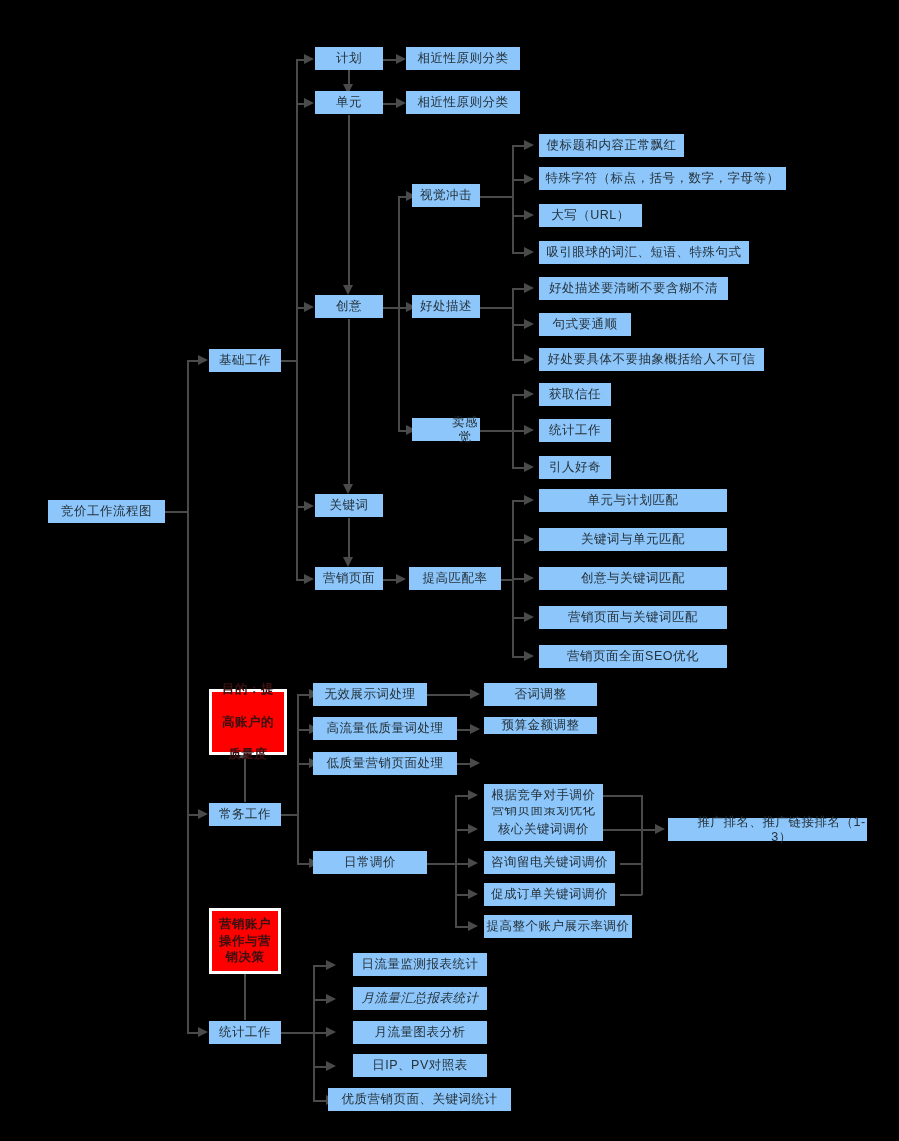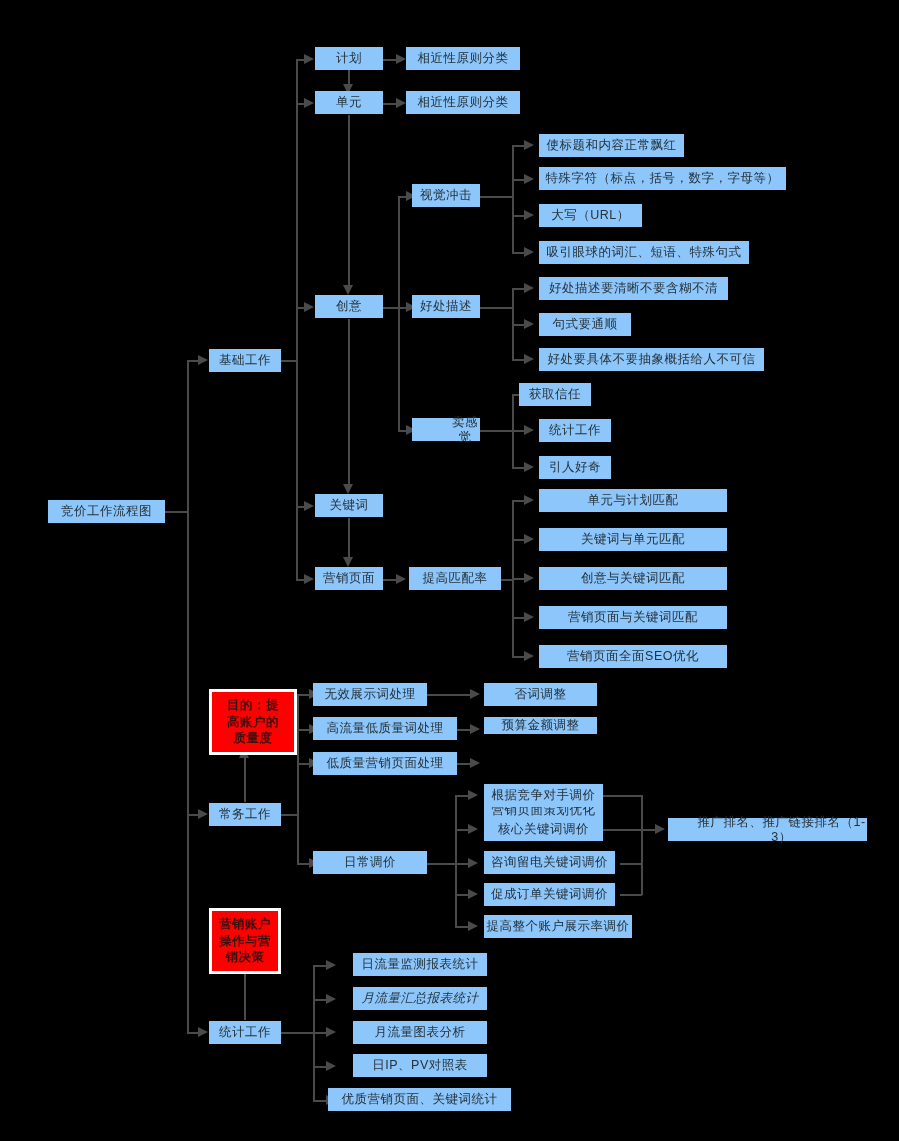--- a/index.html
+++ b/index.html
@@ -174,21 +174,21 @@
   <div class="arw r" style="left:326px;top:1060.5px;"></div>
   <div class="ln h" style="left:313px;top:1100px;width:15px;"></div>
   <div class="arw r" style="left:326px;top:1094.5px;"></div>
 
   <div class="node" style="left:48px;top:500px;width:117px;height:23px;">竞价工作流程图</div>
 
   <div class="node" style="left:209px;top:349px;width:72px;height:23px;">基础工作</div>
   <div class="node" style="left:209px;top:803px;width:72px;height:23px;">常务工作</div>
   <div class="node" style="left:209px;top:1021px;width:72px;height:23px;">统计工作</div>
 
-  <div class="node red" style="left:209px;top:689px;width:88px;height:66px;">
+  <div class="node red" style="left:209px;top:689px;width:78px;height:66px;gap:16px;">
     <span>目的：提</span>
     <span>高账户的</span>
     <span>质量度</span>
   </div>
   <div class="node red" style="left:209px;top:908px;width:72px;height:66px;">
     <span>营销账户</span>
     <span>操作与营</span>
     <span>销决策</span>
   </div>
 
@@ -206,21 +206,21 @@
 
   <div class="node" style="left:539px;top:134px;width:145px;height:23px;">使标题和内容正常飘红</div>
   <div class="node" style="left:539px;top:167px;width:247px;height:23px;">特殊字符（标点，括号，数字，字母等）</div>
   <div class="node" style="left:539px;top:204px;width:103px;height:23px;">大写（URL）</div>
   <div class="node" style="left:539px;top:241px;width:210px;height:23px;">吸引眼球的词汇、短语、特殊句式</div>
 
   <div class="node" style="left:539px;top:277px;width:189px;height:23px;">好处描述要清晰不要含糊不清</div>
   <div class="node" style="left:539px;top:313px;width:92px;height:23px;">句式要通顺</div>
   <div class="node" style="left:539px;top:348px;width:225px;height:23px;">好处要具体不要抽象概括给人不可信</div>
 
-  <div class="node" style="left:519px;top:383px;width:72px;height:23px;">获取信任</div>
+  <div class="node" style="left:539px;top:383px;width:72px;height:23px;">获取信任</div>
   <div class="node" style="left:539px;top:419px;width:72px;height:23px;">统计工作</div>
   <div class="node" style="left:539px;top:456px;width:72px;height:23px;">引人好奇</div>
 
   <div class="node" style="left:409px;top:567px;width:92px;height:23px;">提高匹配率</div>
   <div class="node" style="left:539px;top:489px;width:188px;height:23px;">单元与计划匹配</div>
   <div class="node" style="left:539px;top:567px;width:188px;height:23px;">创意与关键词匹配</div>
   <div class="node" style="left:539px;top:528px;width:188px;height:23px;">关键词与单元匹配</div>
   <div class="node" style="left:539px;top:606px;width:188px;height:23px;">营销页面与关键词匹配</div>
   <div class="node" style="left:539px;top:645px;width:188px;height:23px;">营销页面全面SEO优化</div>
 

